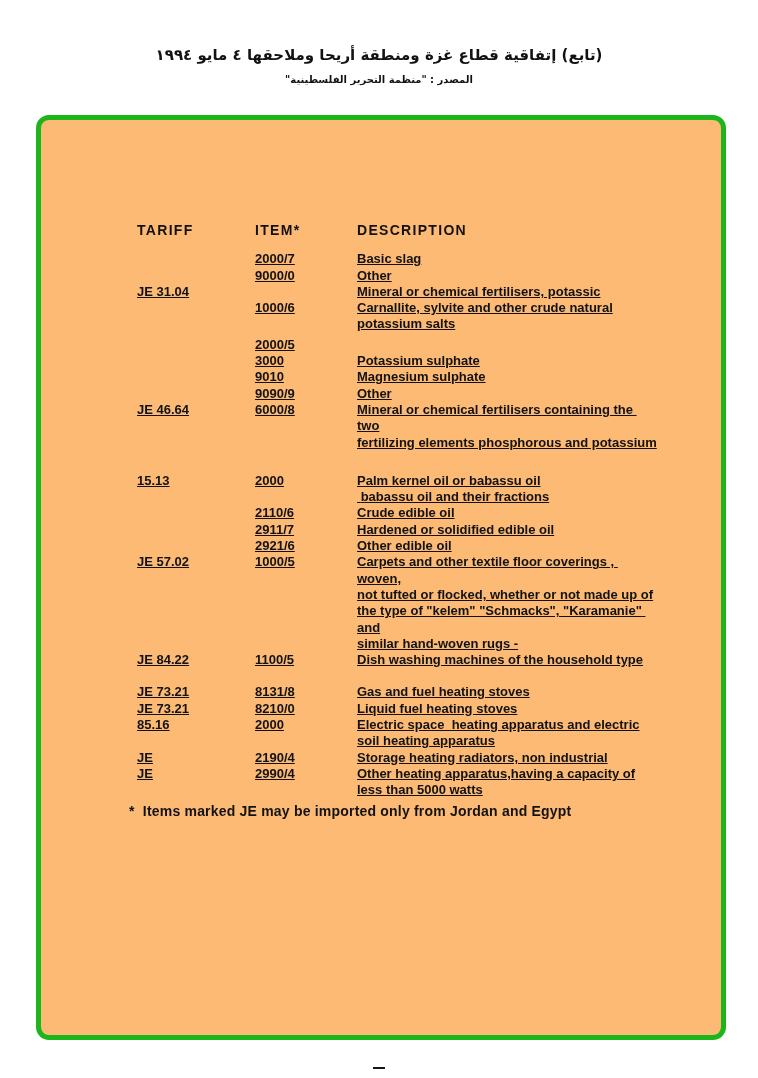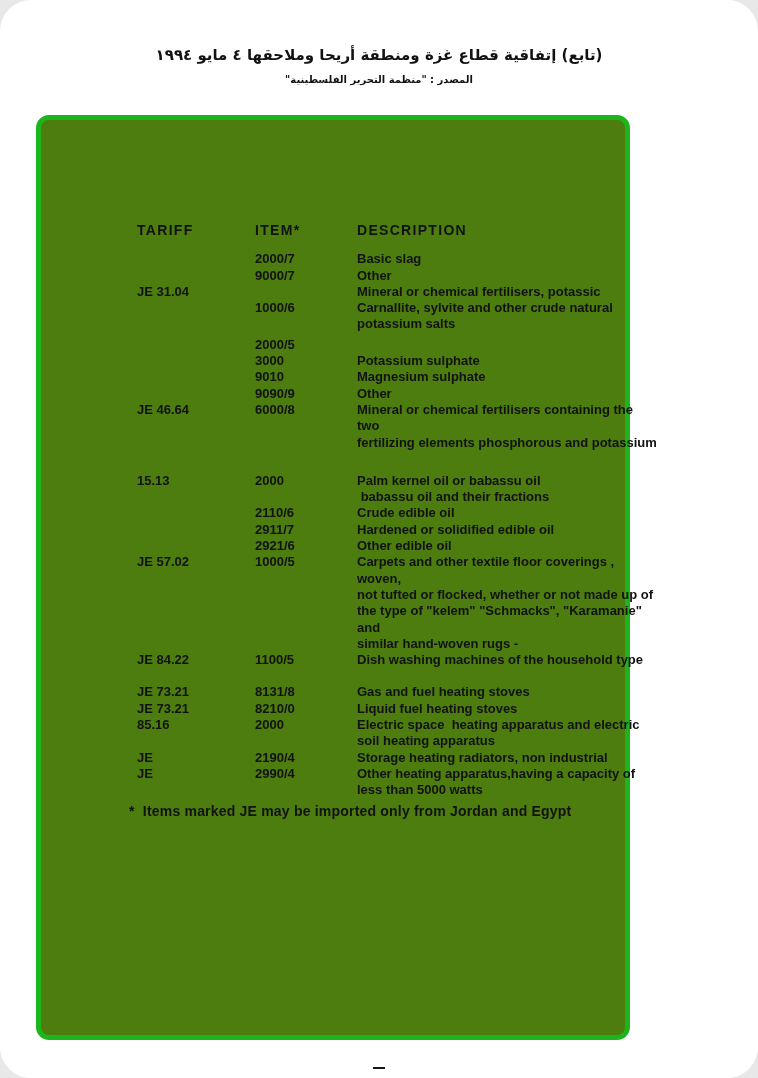--- a/index.html
+++ b/index.html
@@ -8,21 +8,20 @@
     background: #e8e8e8;
   }
   .page {
     position: relative;
     width: 758px;
     height: 1078px;
     background: #ffffff;
     overflow: hidden;
     font-family: "Liberation Sans", sans-serif;
     color: #121212;
-    border-radius: 31px;
   }
   .arabic-header {
     position: absolute;
     top: 46px;
     left: 0;
     width: 100%;
     text-align: center;
     font-family: "DejaVu Sans", sans-serif;
   }
   .arabic-line1 {
@@ -32,46 +31,47 @@
   }
   .arabic-line2 {
     font-size: 10px;
     font-weight: 700;
     margin-top: 10px;
   }
   .green-box {
     position: absolute;
     left: 36px;
     top: 115px;
-    width: 594px;
+    width: 690px;
     height: 925px;
     box-sizing: border-box;
     border: 5px solid #1cb51c;
     border-radius: 13px;
-    background: #4d7c0f;
+    background: #fdba74;
   }
   .tariff-table {
     position: absolute;
     left: 96px;
     top: 102px;
     width: 520px;
     font-size: 13px;
     font-weight: 700;
     line-height: 16.3px;
   }
   .thead {
     display: flex;
     align-items: flex-start;
     font-size: 14px;
     letter-spacing: 1.3px;
     margin-bottom: 13px;
   }
   .row {
     display: flex;
     align-items: flex-start;
+    text-decoration: underline;
   }
   .c-tariff {
     flex: 0 0 71px;
     width: 71px;
   }
   .c-item {
     flex: 0 0 102px;
     width: 102px;
     padding-left: 47px;
   }
@@ -126,21 +126,21 @@
         <span class="c-desc">DESCRIPTION</span>
       </div>
       <div id="rows">
           <div class="row">
             <span class="c-tariff"></span>
             <span class="c-item">2000/7</span>
             <span class="c-desc">Basic slag</span>
           </div>
           <div class="row">
             <span class="c-tariff"></span>
-            <span class="c-item">9000/7</span>
+            <span class="c-item">9000/0</span>
             <span class="c-desc">Other</span>
           </div>
           <div class="row">
             <span class="c-tariff">JE 31.04</span>
             <span class="c-item"></span>
             <span class="c-desc">Mineral or chemical fertilisers, potassic</span>
           </div>
           <div class="row">
             <span class="c-tariff"></span>
             <span class="c-item">1000/6</span>

